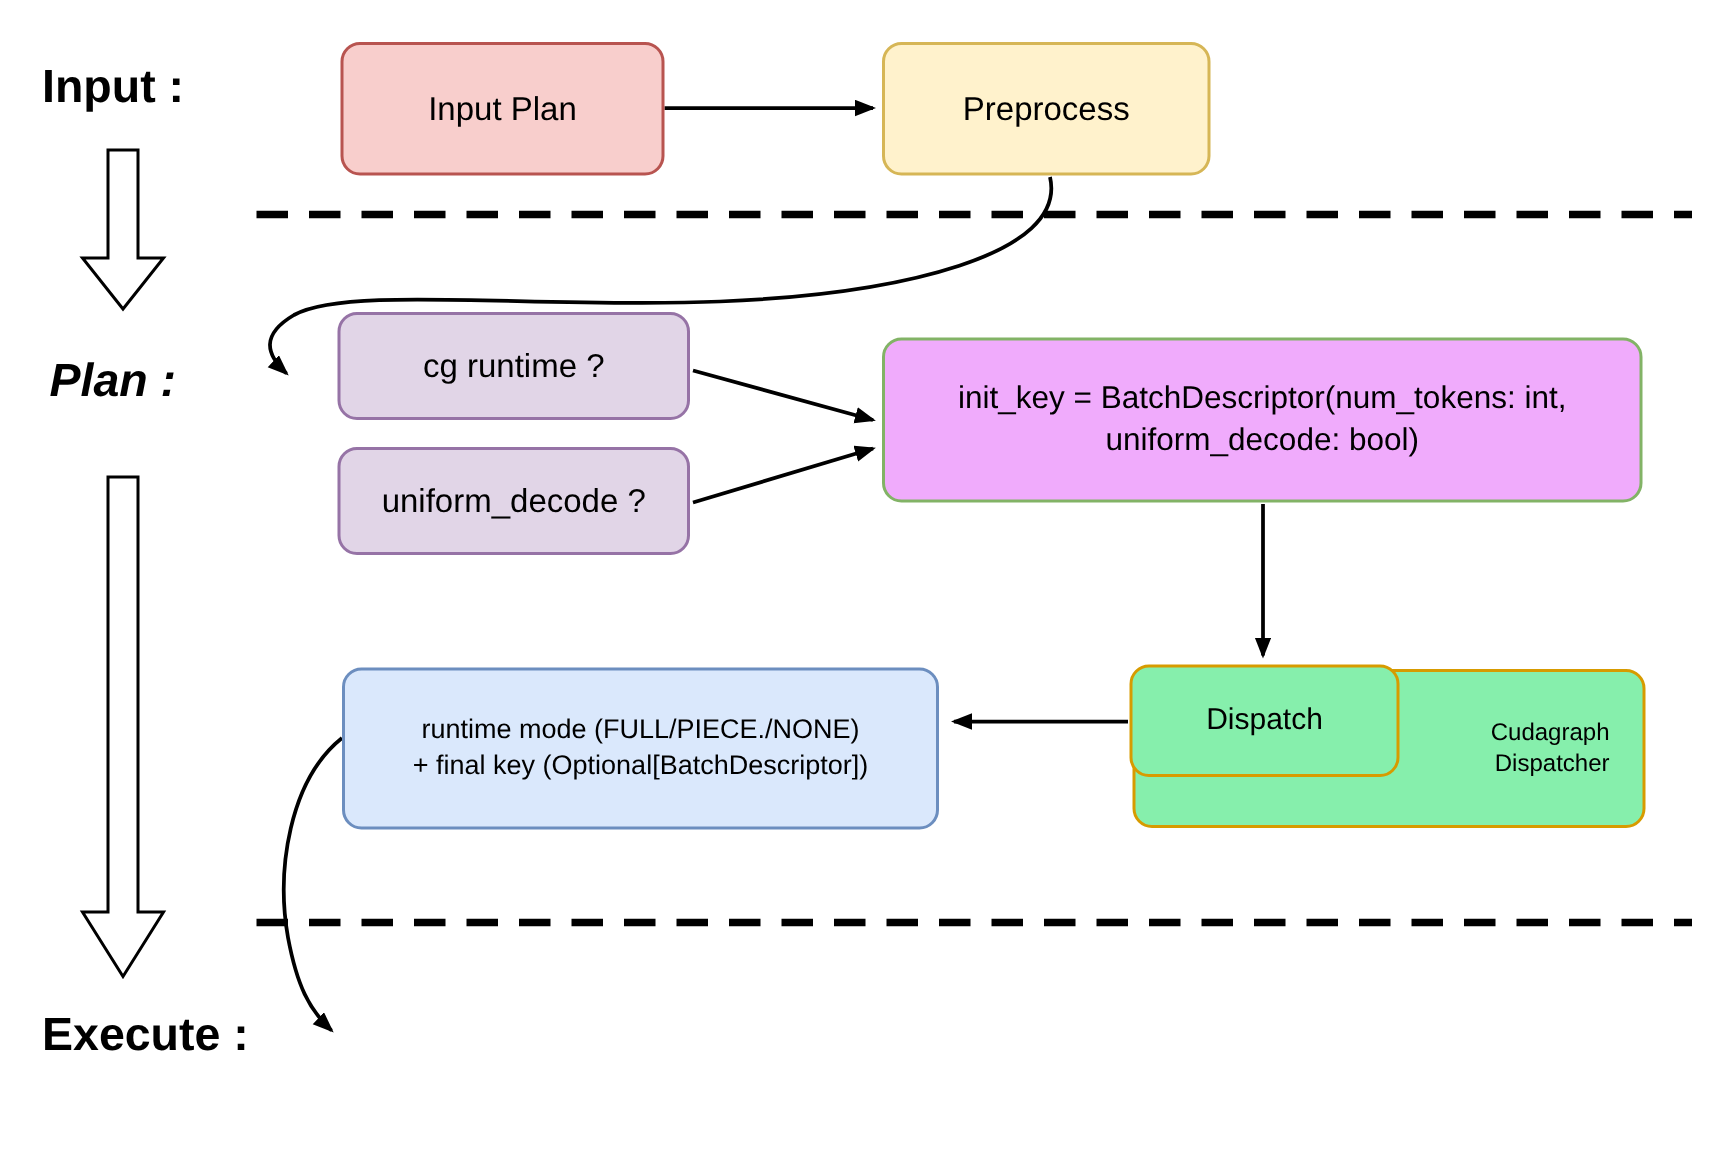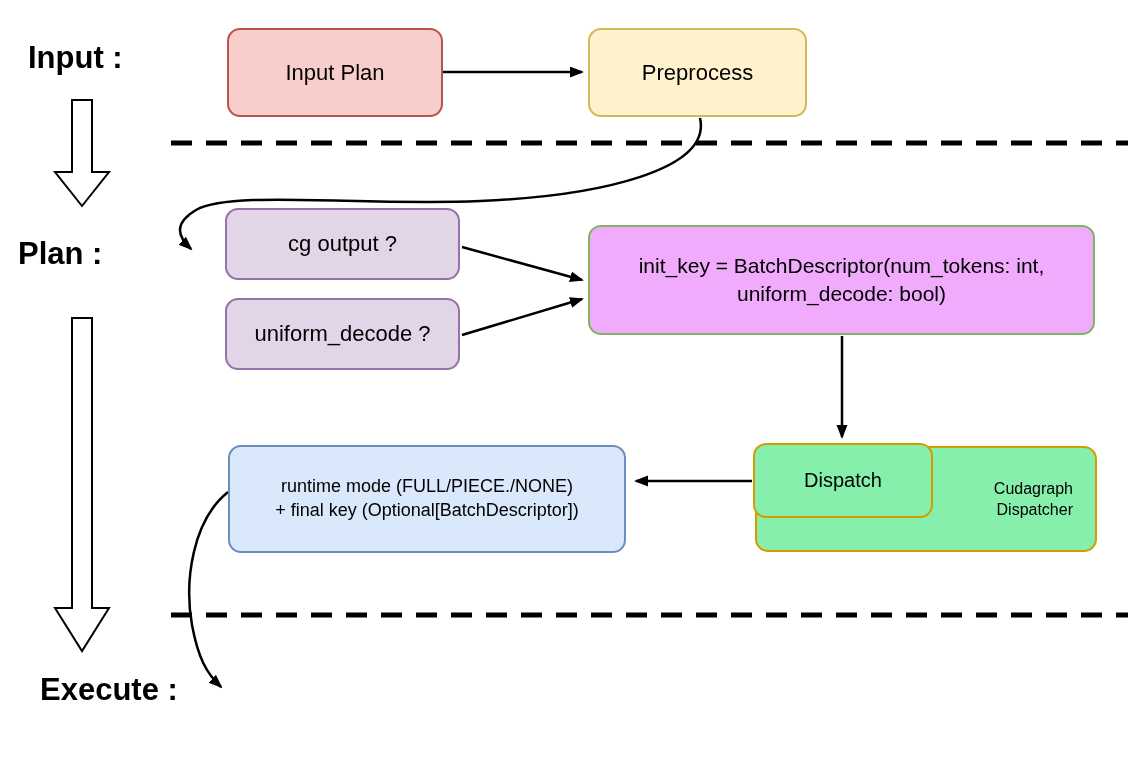--- a/index.html
+++ b/index.html
@@ -44,22 +44,22 @@
   .node-init-key      { left:588px; top:225px; width:507px; height:110px; background:#f0abfc; border-color:#82b366; font-size:21px; }
   .node-dispatcher    { left:755px; top:446px; width:342px; height:106px; background:#86efac; border-color:#d79b00; font-size:16px;
                         align-items:flex-end; padding-right:22px; }
   .node-dispatch      { left:753px; top:443px; width:180px; height:75px;  background:#86efac; border-color:#d79b00; font-size:20px; }
   .node-runtime       { left:228px; top:445px; width:398px; height:108px; background:#dae8fc; border-color:#6c8ebf; font-size:18px; }
   .node-code          { left:228px; top:645px; width:622px; height:107px; background:#f8cecc; border-color:#b85450;
                         font-family:"Liberation Mono", monospace; font-size:19px; color:#3b3b3b;
                         align-items:flex-start; padding-left:4px; line-height:30px; }
   .node-code .code-line { white-space: pre; }
   .label-input   { left:28px; top:40px; }
-  .label-plan    { left:18px; top:236px; }
-  .label-execute { left:28px; top:672px;margin-left:12px; }
+  .label-plan    { left:33px; top:236px;font-style:italic; }
+  .label-execute { left:28px; top:672px; }
   .line { white-space: pre; }
 </style>
 </head>
 <body>
 
 <div id="canvas">
 
   <svg id="arrow-layer" viewBox="0 0 1142 770" xmlns="http://www.w3.org/2000/svg">
     <defs>
       <marker id="arrowhead" markerUnits="userSpaceOnUse" markerWidth="15" markerHeight="12" refX="12" refY="5.5" orient="auto">
@@ -88,21 +88,21 @@
 
   <div class="node node-input-batch">
     <span class="line">Input Plan</span>
   </div>
 
   <div class="node node-preprocess">
     <span class="line">Preprocess</span>
   </div>
 
   <div class="node node-cg-padding">
-    <span class="line">cg output ?</span>
+    <span class="line">cg runtime ?</span>
   </div>
 
   <div class="node node-uniform-decode">
     <span class="line">uniform_decode ?</span>
   </div>
 
   <div class="node node-init-key">
     <span class="line">init_key = BatchDescriptor(num_tokens: int,</span>
     <span class="line">uniform_decode: bool)</span>
   </div>

